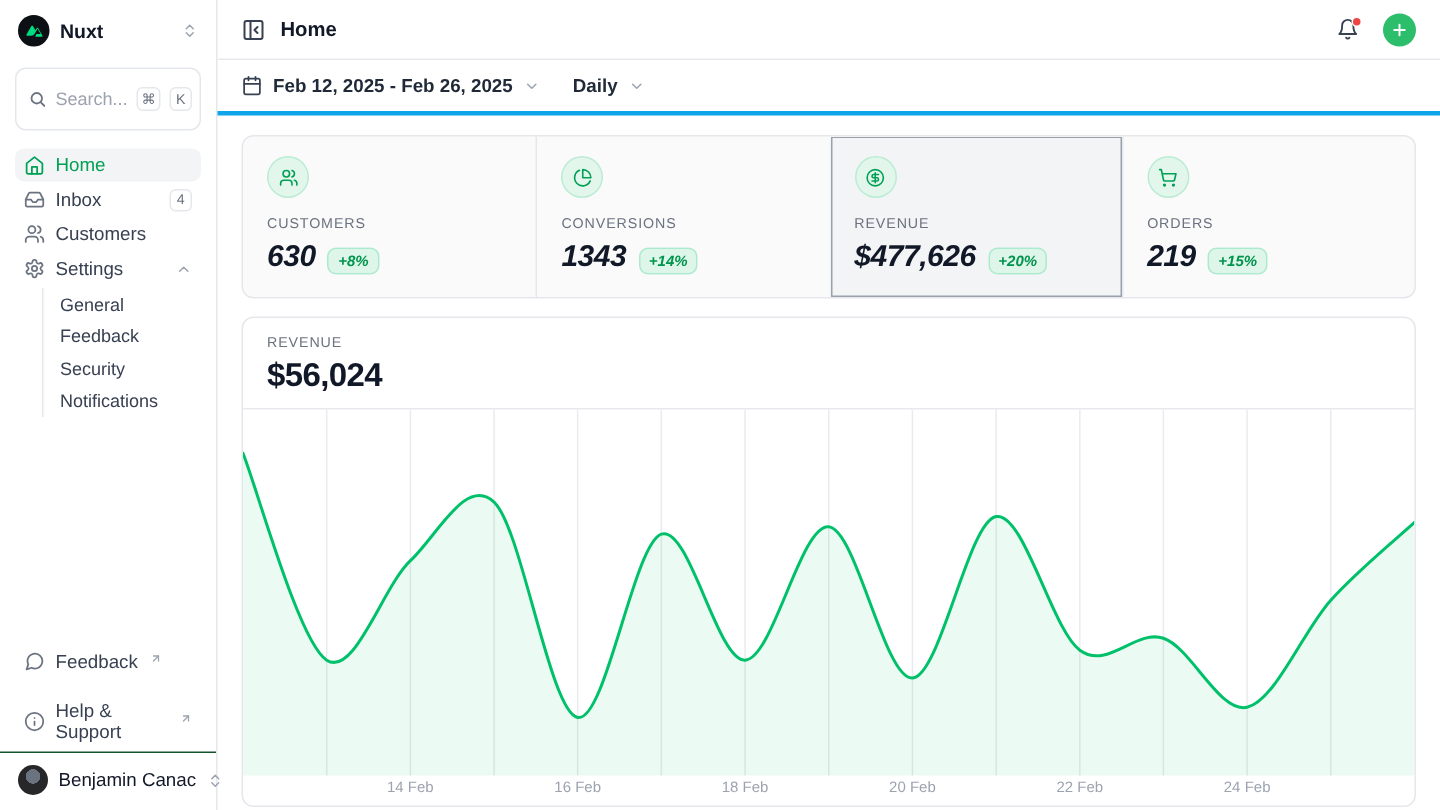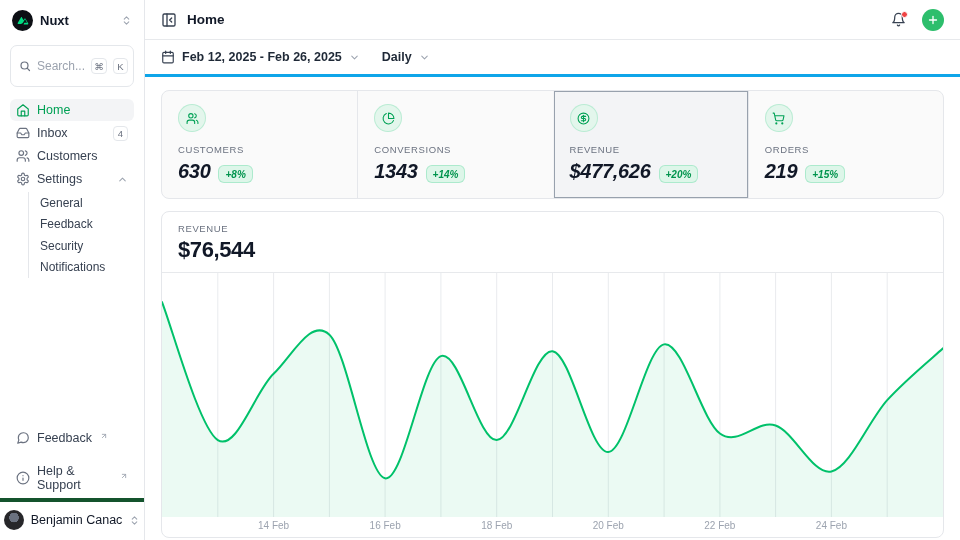--- a/index.html
+++ b/index.html
@@ -31,22 +31,22 @@
   .nicon { color:#6b7280; }
   .badge-num { font-size:9.5px; color:#6b7280; border:1px solid #e4e7eb; border-radius:4px;
     min-width:15px; height:15px; display:inline-flex; align-items:center; justify-content:center; }
   .subnav { margin:1px 0 2px 18px; border-left:1px solid #e5e7eb; padding-left:0;
     display:flex; flex-direction:column; }
   .sub-item { font-size:12px; color:#374151; height:21.5px; display:flex; align-items:center;
     padding-left:11px; cursor:pointer; font-weight:500; }
   .spacer { flex:1; }
   .side-foot { padding:0 10px 4px 10px; display:flex; flex-direction:column; gap:18px; }
   .ext { color:#9ca3af; margin-left:1px; margin-top:-4px; }
-  .user-row { border-top:4px solid #14532d; margin-top:5px; padding:8px 12px 10px 12px;
-    display:flex; align-items:center; gap:7px; cursor:pointer;justify-content:center; }
+  .user-row { border-top:1px solid #14532d; margin-top:5px; padding:8px 12px 10px 12px;
+    display:flex; align-items:center; gap:7px; cursor:pointer; }
   .avatar { width:20px; height:20px; border-radius:50%; flex:none;
     background:radial-gradient(circle at 50% 38%, #6b7280 0 30%, #27272a 31% 100%); }
   .user-name { font-size:12.5px; font-weight:500; flex:1; white-space:nowrap; }
 
   
   .main { flex:1; display:flex; flex-direction:column; min-width:0; }
   .topbar { height:40px; border-bottom:1px solid #e7e9ec; display:flex; align-items:center;
     padding:0 16px; gap:10px; }
   .page-title { font-size:13.5px; font-weight:700; flex:1; }
   .bell-wrap { position:relative; cursor:pointer; color:#374151; }
@@ -340,21 +340,21 @@
           <div class="stat-valrow">
             <span class="stat-value">219</span>
             <span class="delta">+15%</span>
           </div>
         </div>
       </div>
 
       <div class="chart-card">
         <div class="chart-head">
           <div class="chart-label">REVENUE</div>
-          <div class="chart-value">$76,544</div>
+          <div class="chart-value">$56,024</div>
         </div>
         <div class="chart-area">
           <svg viewBox="0 0 788 250" preserveAspectRatio="none">
               <line x1="56.3" y1="0" x2="56.3" y2="250" stroke="#e9ebee" stroke-width="1" vector-effect="non-scaling-stroke"></line>
               <line x1="112.6" y1="0" x2="112.6" y2="250" stroke="#e9ebee" stroke-width="1" vector-effect="non-scaling-stroke"></line>
               <line x1="168.9" y1="0" x2="168.9" y2="250" stroke="#e9ebee" stroke-width="1" vector-effect="non-scaling-stroke"></line>
               <line x1="225.1" y1="0" x2="225.1" y2="250" stroke="#e9ebee" stroke-width="1" vector-effect="non-scaling-stroke"></line>
               <line x1="281.4" y1="0" x2="281.4" y2="250" stroke="#e9ebee" stroke-width="1" vector-effect="non-scaling-stroke"></line>
               <line x1="337.7" y1="0" x2="337.7" y2="250" stroke="#e9ebee" stroke-width="1" vector-effect="non-scaling-stroke"></line>
               <line x1="394.0" y1="0" x2="394.0" y2="250" stroke="#e9ebee" stroke-width="1" vector-effect="non-scaling-stroke"></line>

